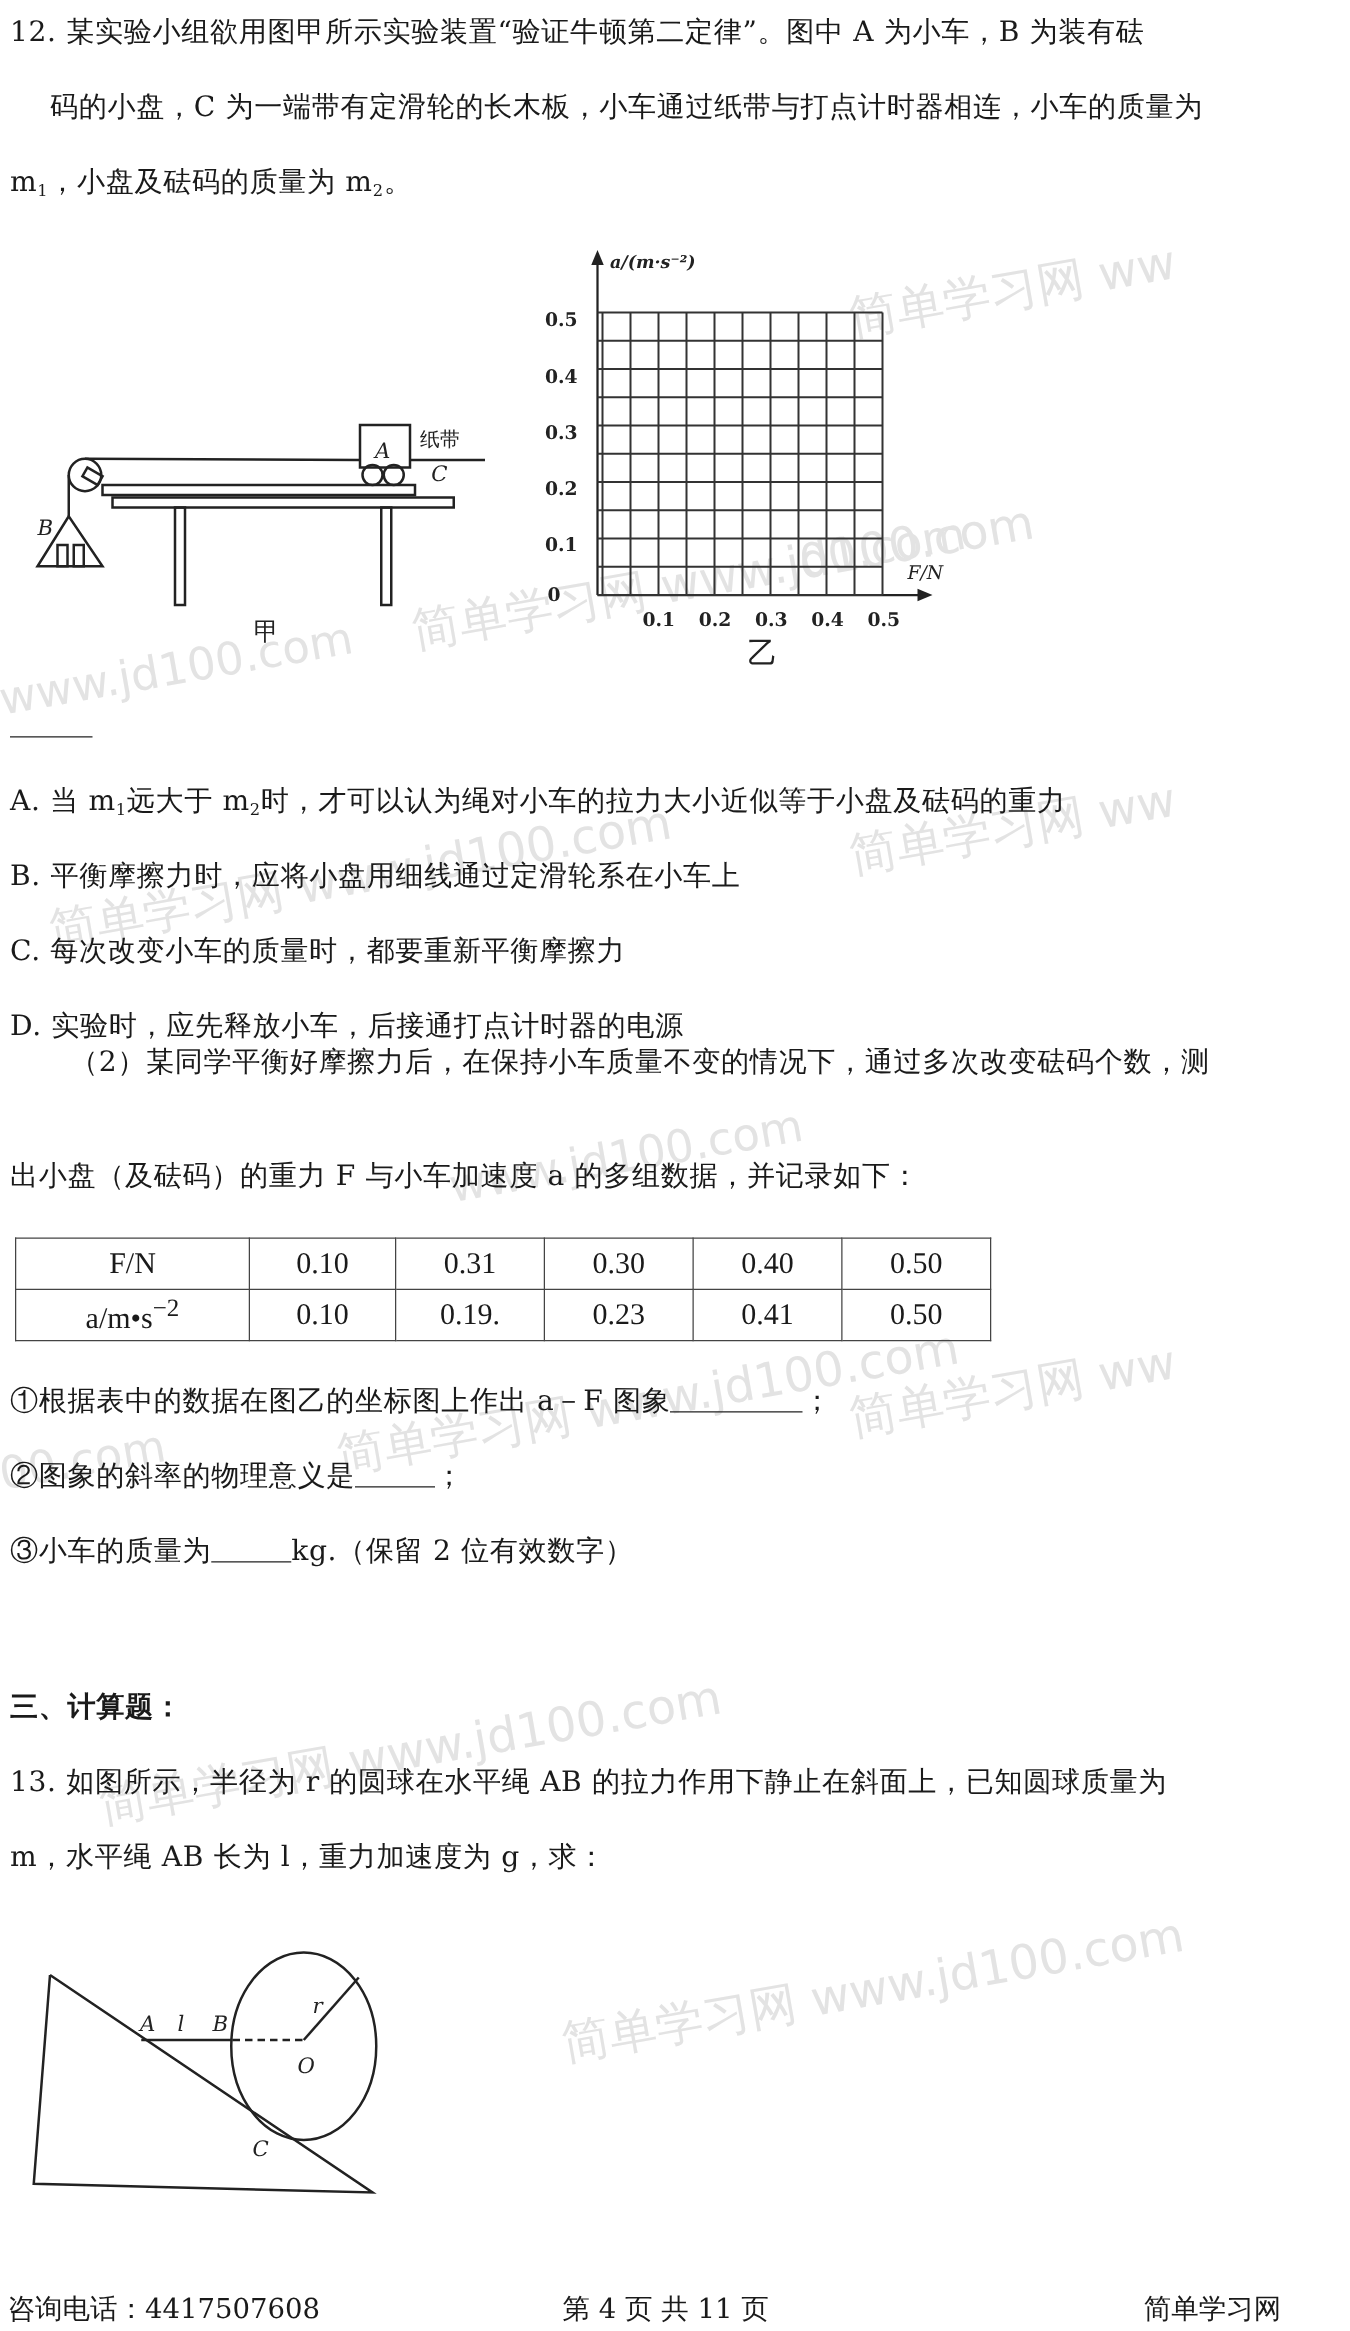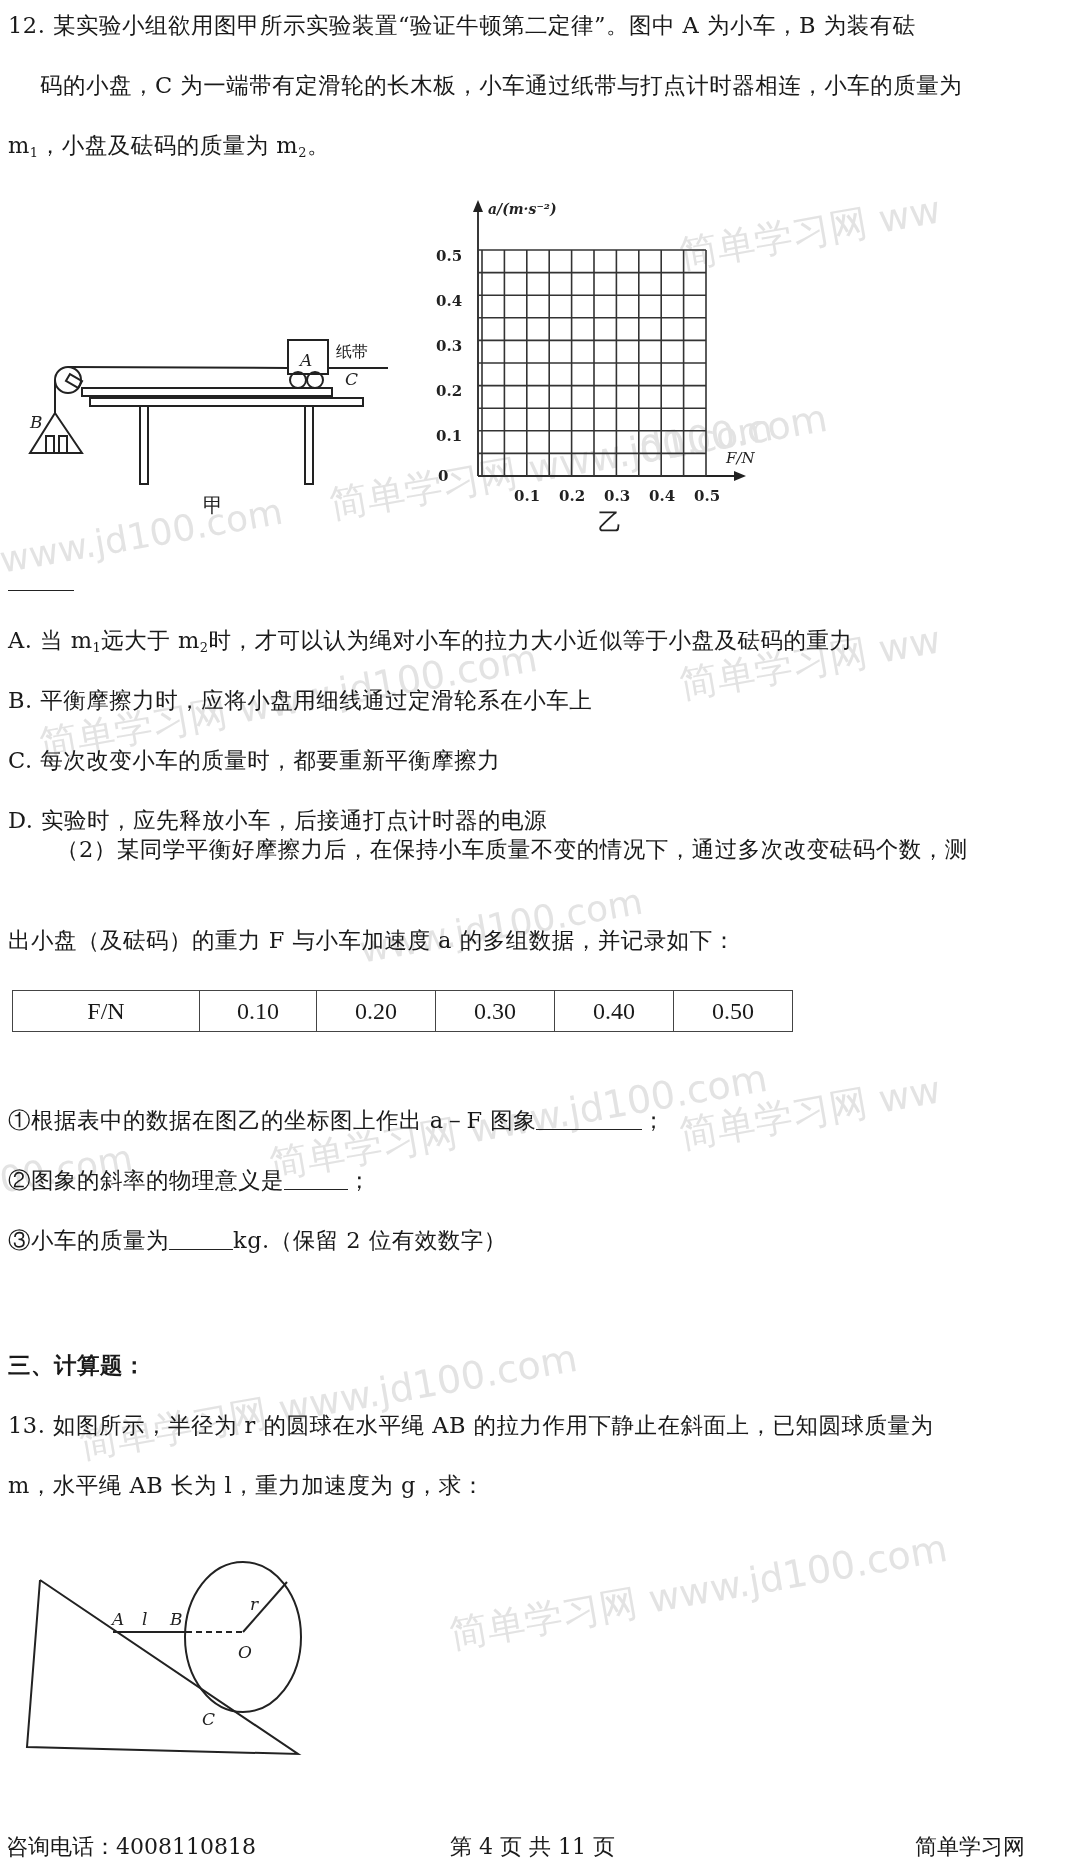--- a/index.html
+++ b/index.html
@@ -141,23 +141,31 @@
 <div class="line" style="top:805px;">D. 实验时，应先释放小车，后接通打点计时器的电源</div>
 
 <div class="line" style="top:834px;margin-left:48px;">（2）某同学平衡好摩擦力后，在保持小车质量不变的情况下，通过多次改变砝码个数，测</div>
 <div class="line" style="top:925px;">出小盘（及砝码）的重力 F 与小车加速度 a 的多组数据，并记录如下：</div>
 
 <table class="data">
   <tbody>
       <tr>
     <td class="h">F/N</td>
     <td class="c1">0.10</td>
-    <td class="c">0.20</td>
+    <td class="c">0.31</td>
     <td class="c">0.30</td>
     <td class="c">0.40</td>
+    <td class="c">0.50</td>
+  </tr>
+  <tr>
+    <td class="h"><span>a/m•s</span><sup style="font-size:20px;">−2</sup></td>
+    <td class="c1">0.10</td>
+    <td class="c">0.19.</td>
+    <td class="c">0.23</td>
+    <td class="c">0.41</td>
     <td class="c">0.50</td>
   </tr>
 </tbody>
   </table>
 
 <div class="line" style="top:1105px;">
   <span>①根据表中的数据在图乙的坐标图上作出 a－F 图象</span><span class="blank" style="width:106px;"></span><span>；</span>
 </div>
 <div class="line" style="top:1165px;">
   <span>②图象的斜率的物理意义是</span><span class="blank" style="width:64px;"></span><span>；</span>
@@ -186,15 +194,15 @@
   <g font-family="DejaVu Serif, serif" font-style="italic" font-size="17" fill="#222">
     <text x="112" y="85">A</text>
     <text x="142" y="85">l</text>
     <text x="170" y="85">B</text>
     <text x="250" y="70">r</text>
     <text x="238" y="118">O</text>
     <text x="202" y="185">C</text>
   </g>
 </svg>
 
-<div class="footer" style="left:6px;">咨询电话：4008110818</div>
+<div class="footer" style="left:6px;">咨询电话：4417507608</div>
 <div class="footer" style="left:450px;">第 4 页 共 11 页</div>
 <div class="footer" style="left:915px;">简单学习网</div>
 
 </body></html>

